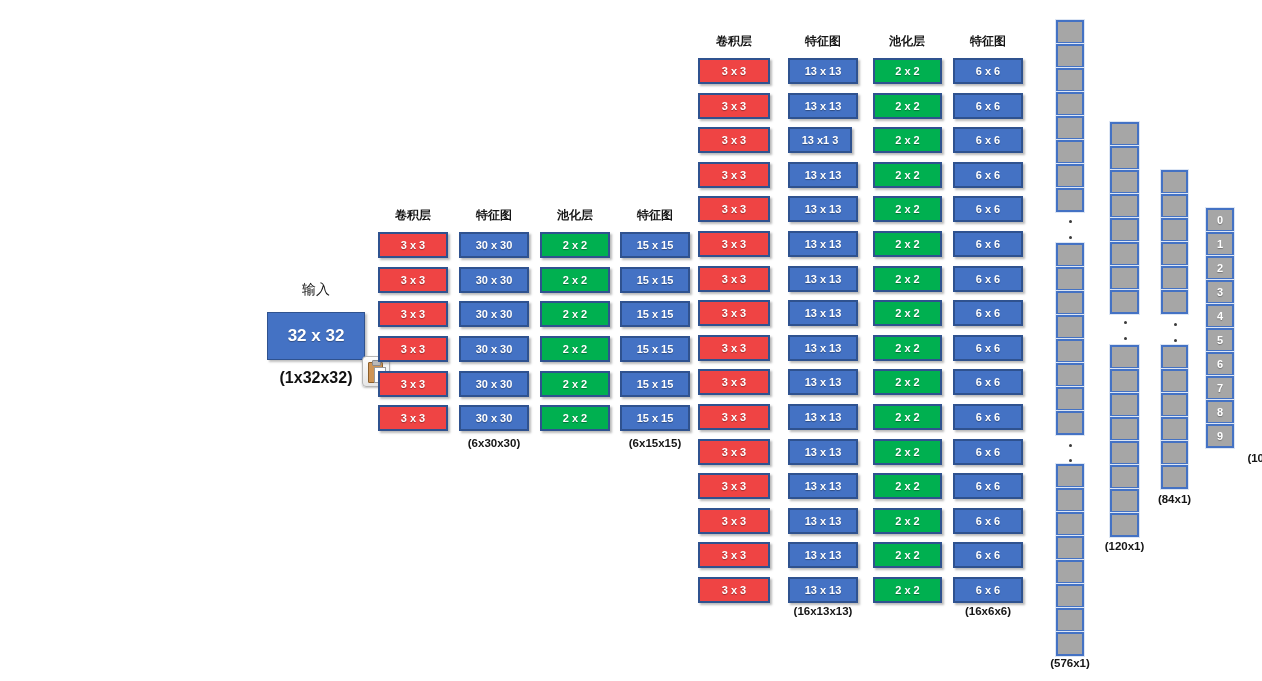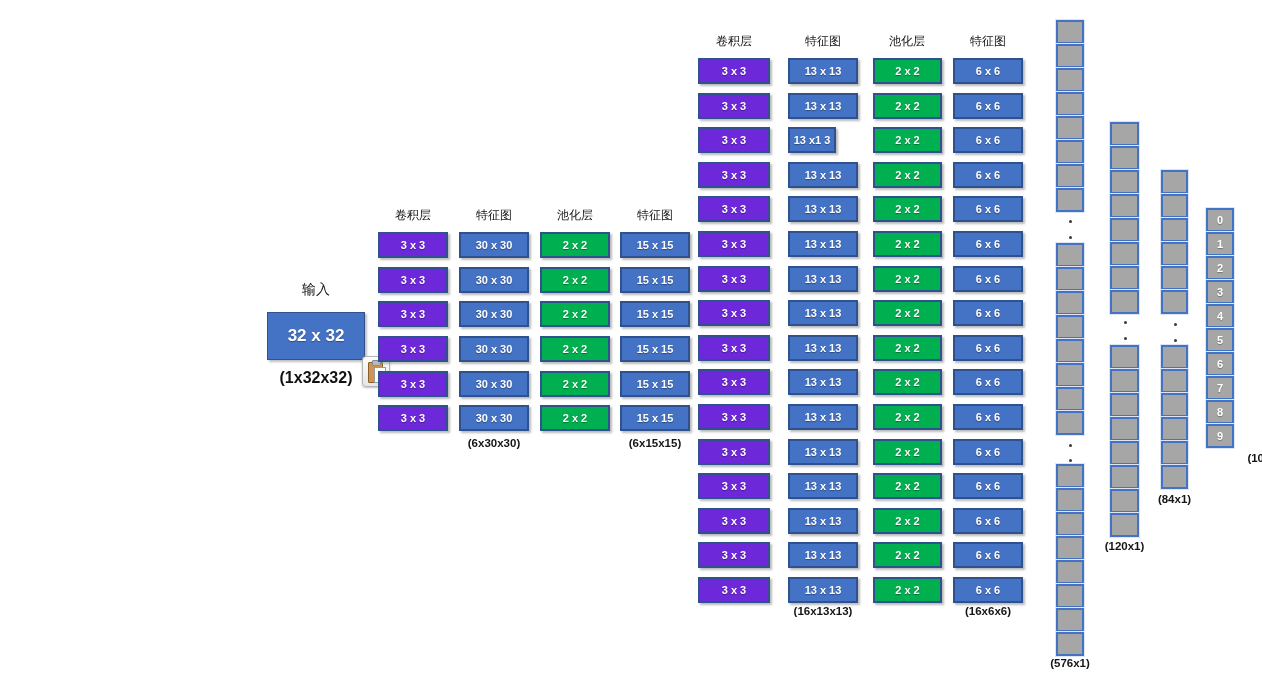--- a/index.html
+++ b/index.html
@@ -2,36 +2,36 @@
 <html><head>
 <meta charset="utf-8">
 <style>
   html,body { margin:0; padding:0; background:#ffffff; }
   .canvas {
     position:relative; width:1262px; height:681px; background:#ffffff;
     font-family:"Liberation Sans", sans-serif; overflow:hidden;
   }
   .hdr {
     position:absolute; transform:translateX(-50%);
-    font-weight:normal; font-size:12px; color:#151515; white-space:nowrap;
+    font-weight:bold; font-size:12px; color:#151515; white-space:nowrap;
   }
   .cap {
     position:absolute; transform:translateX(-50%);
     font-weight:bold; font-size:11.5px; color:#151515; white-space:nowrap;
   }
   .box {
     position:absolute; box-sizing:border-box;
     display:flex; align-items:center; justify-content:center;
     color:#ffffff; font-weight:bold; font-size:11px;
     border:2px solid #2F528F;
     box-shadow:1.5px 1.5px 2px rgba(130,130,130,0.55);
     text-shadow:0 1px 1px rgba(0,0,0,0.35);
     white-space:nowrap;
   }
-  .box.conv { background:#6d28d9; }
+  .box.conv { background:#ef4444; }
   .box.feat { background:#4472C4; }
   .box.pool { background:#00B050; }
   .cell {
     position:absolute; box-sizing:border-box;
     background:#A6A6A6; border:2px solid #4472C4;
     box-shadow:0 0 0 1px #dde6f4;
     display:flex; align-items:center; justify-content:center;
     color:#ffffff; font-weight:bold; font-size:11px;
     text-shadow:0 1px 1px rgba(0,0,0,0.3);
   }
@@ -132,21 +132,21 @@
   <div>
       <div class="box conv" style="left: 698px; top: 58px; width: 72px; height: 26px;">3 x 3</div>
       <div class="box feat" style="left: 788px; top: 58px; width: 70px; height: 26px;">13 x 13</div>
       <div class="box pool" style="left: 873px; top: 58px; width: 69px; height: 26px;">2 x 2</div>
       <div class="box feat" style="left: 953px; top: 58px; width: 70px; height: 26px;">6 x 6</div>
       <div class="box conv" style="left: 698px; top: 93px; width: 72px; height: 26px;">3 x 3</div>
       <div class="box feat" style="left: 788px; top: 93px; width: 70px; height: 26px;">13 x 13</div>
       <div class="box pool" style="left: 873px; top: 93px; width: 69px; height: 26px;">2 x 2</div>
       <div class="box feat" style="left: 953px; top: 93px; width: 70px; height: 26px;">6 x 6</div>
       <div class="box conv" style="left: 698px; top: 127px; width: 72px; height: 26px;">3 x 3</div>
-      <div class="box feat" style="left: 788px; top: 127px; width: 48px; height: 26px;">13 x1 3</div>
+      <div class="box feat" style="left: 788px; top: 127px; width: 64px; height: 26px;">13 x1 3</div>
       <div class="box pool" style="left: 873px; top: 127px; width: 69px; height: 26px;">2 x 2</div>
       <div class="box feat" style="left: 953px; top: 127px; width: 70px; height: 26px;">6 x 6</div>
       <div class="box conv" style="left: 698px; top: 162px; width: 72px; height: 26px;">3 x 3</div>
       <div class="box feat" style="left: 788px; top: 162px; width: 70px; height: 26px;">13 x 13</div>
       <div class="box pool" style="left: 873px; top: 162px; width: 69px; height: 26px;">2 x 2</div>
       <div class="box feat" style="left: 953px; top: 162px; width: 70px; height: 26px;">6 x 6</div>
       <div class="box conv" style="left: 698px; top: 196px; width: 72px; height: 26px;">3 x 3</div>
       <div class="box feat" style="left: 788px; top: 196px; width: 70px; height: 26px;">13 x 13</div>
       <div class="box pool" style="left: 873px; top: 196px; width: 69px; height: 26px;">2 x 2</div>
       <div class="box feat" style="left: 953px; top: 196px; width: 70px; height: 26px;">6 x 6</div>

